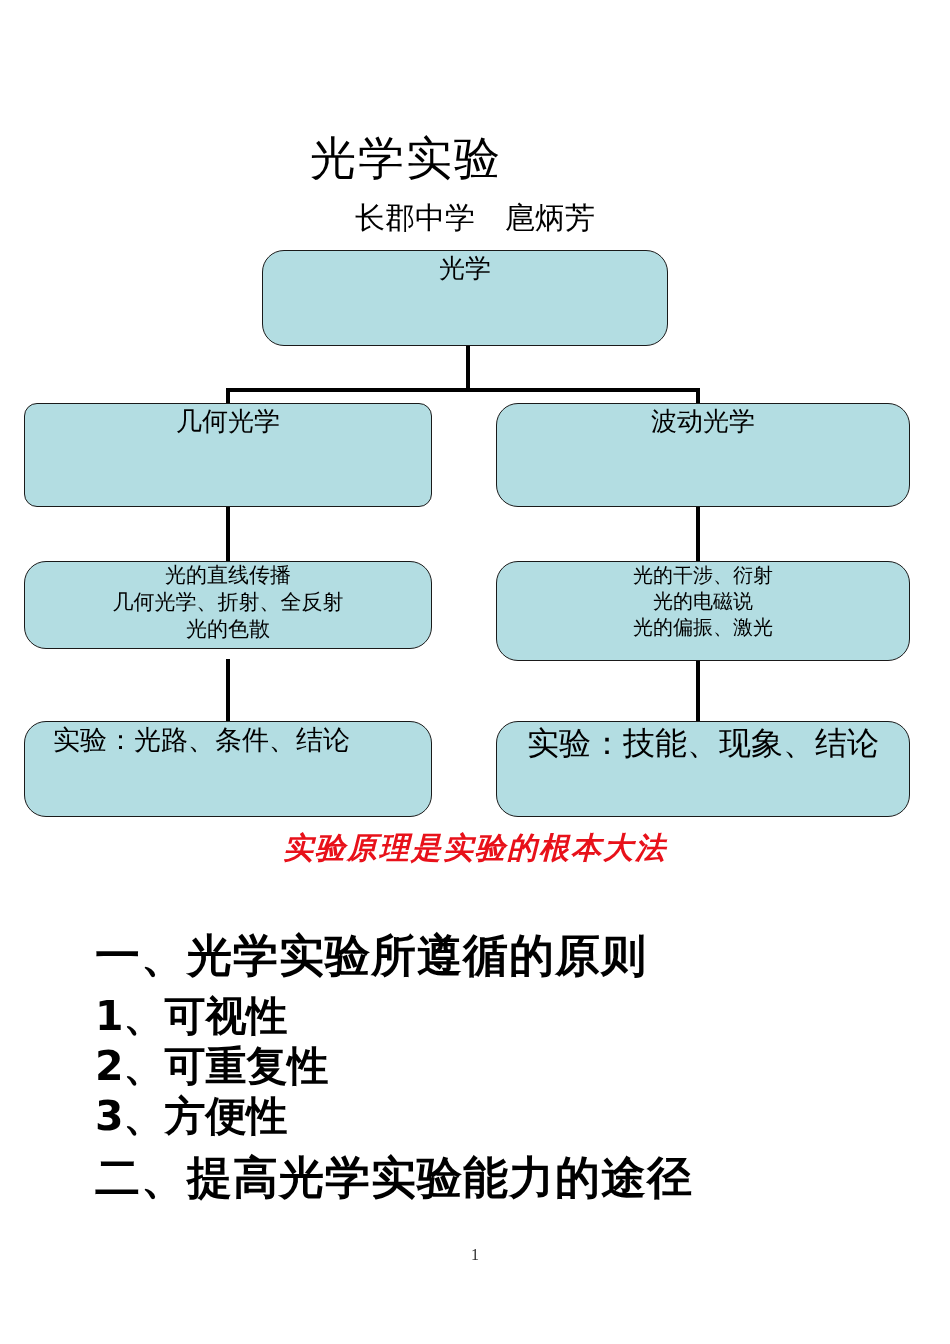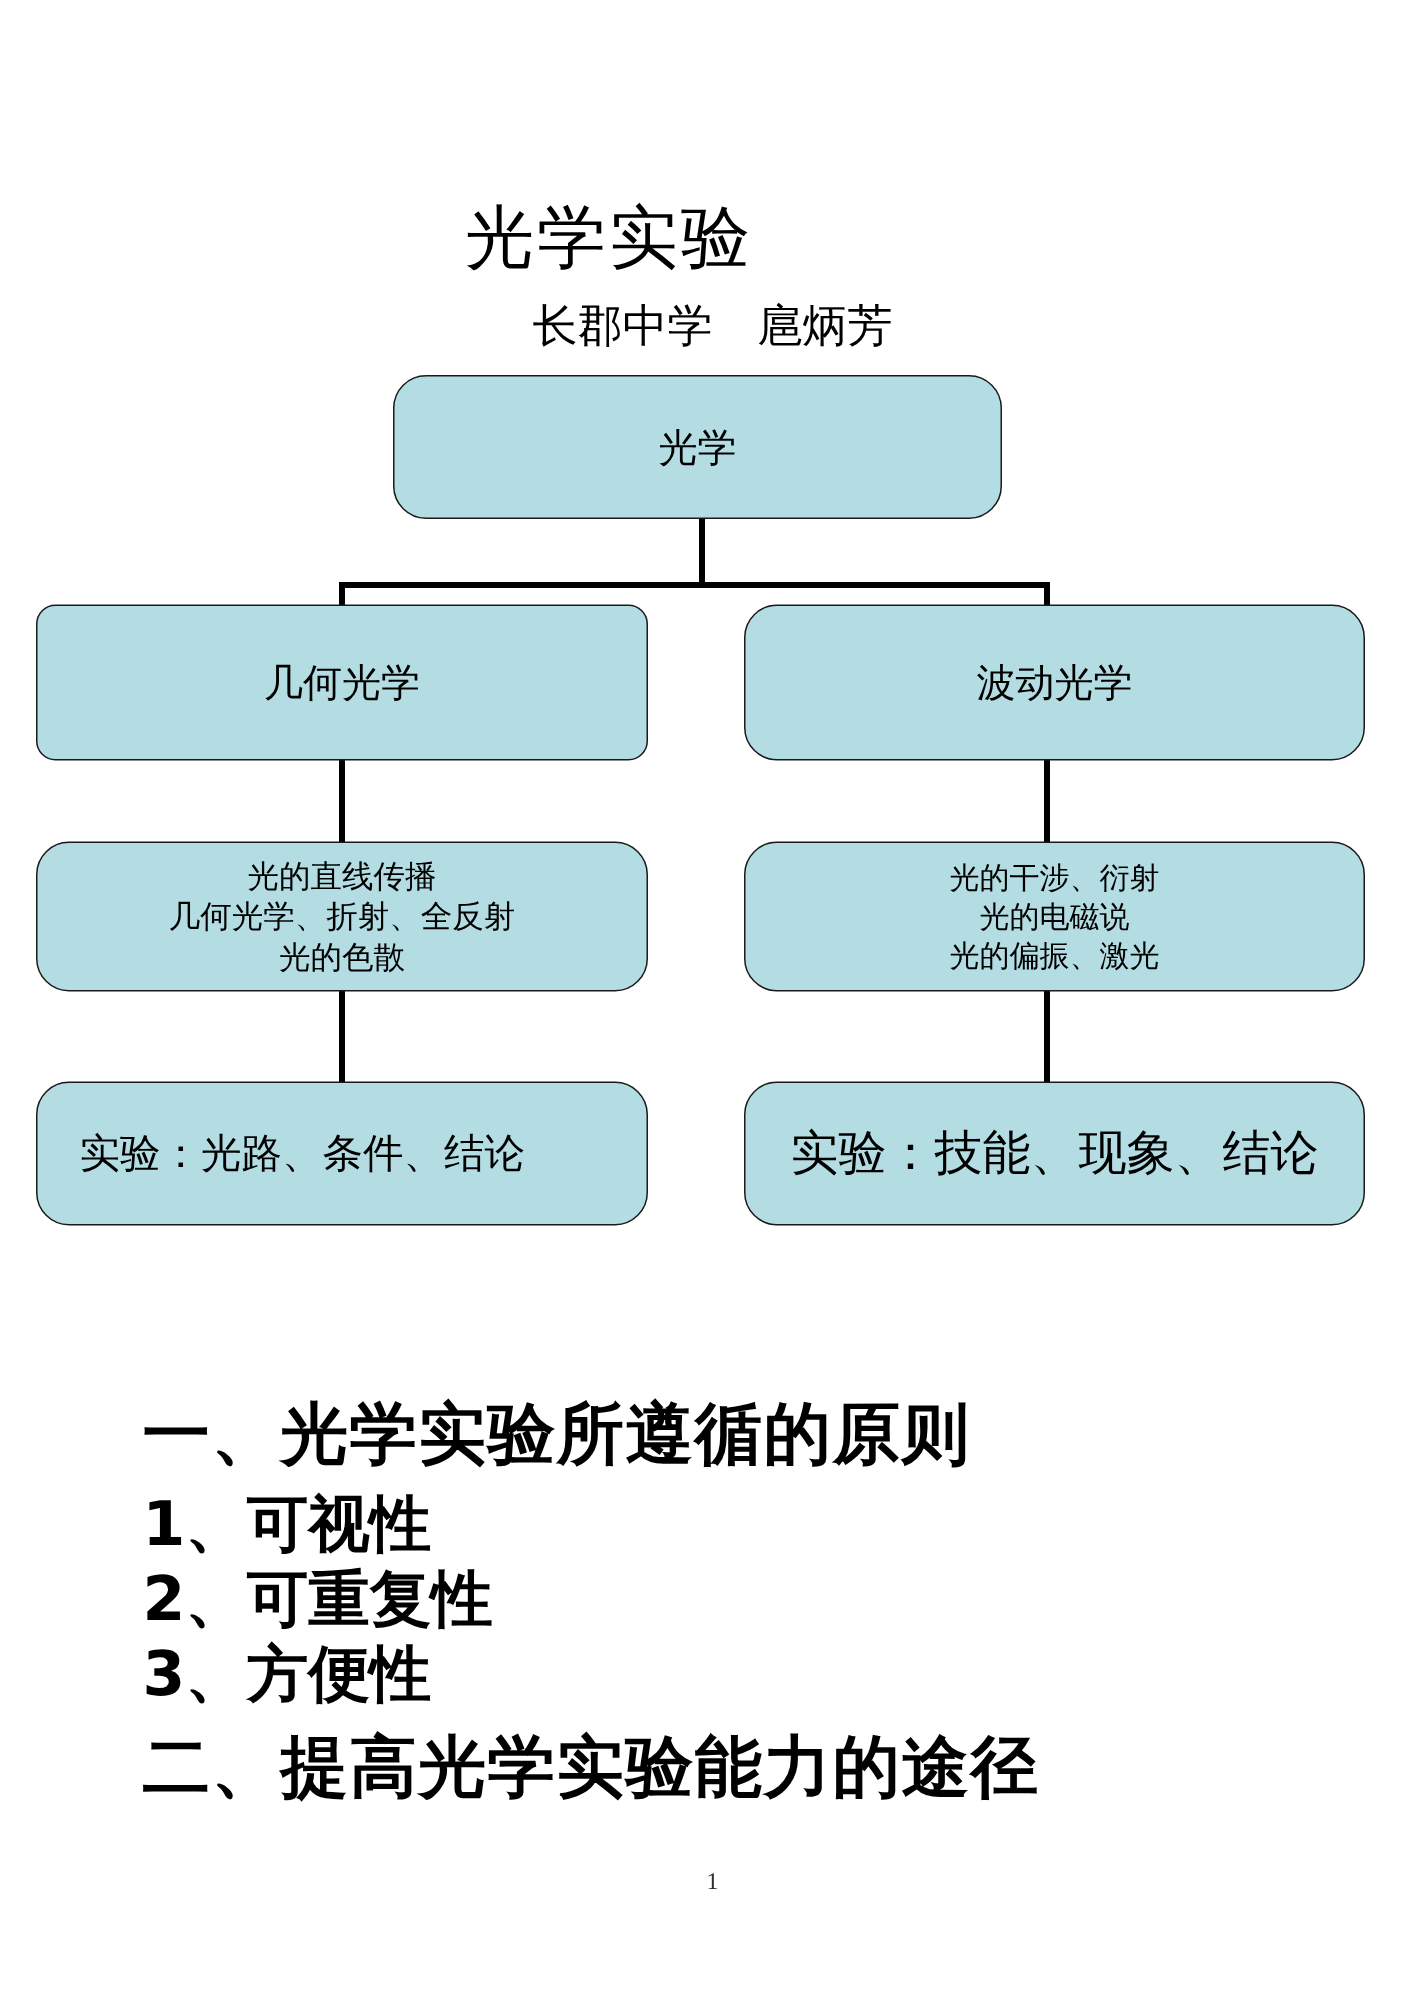--- a/index.html
+++ b/index.html
@@ -52,39 +52,38 @@
     width: 950px;
     height: 830px;
   }
   .node {
     position: absolute;
     box-sizing: border-box;
     background: #b3dde2;
     border: 1.6px solid #1a1a1a;
     border-radius: 22px;
     display: flex;
-    align-items: center;
     justify-content: center;
     text-align: center;
     font-family: "DejaVu Sans", "Liberation Sans", sans-serif;
     color: #000000;
     z-index: 2;
   }
   .node .lines {
     width: 100%;
     padding: 0 8px;
     box-sizing: border-box;
   }
   .node .ln { display: block; }
 
   
   #node-optics      { left: 262px; top: 250px; width: 406px; height: 96px; font-size: 26px; }
   #node-geometric   { left: 24px;  top: 403px; width: 408px; height: 104px; font-size: 26px; border-radius: 13px; }
   #node-wave        { left: 496px; top: 403px; width: 414px; height: 104px; font-size: 26px; }
-  #node-geo-topics  { left: 24px;  top: 561px; width: 408px; height: 100px; font-size: 21px; line-height: 27px; }
+  #node-geo-topics  { left: 24px;  top: 561px; width: 408px; height: 88px; font-size: 21px; line-height: 27px; }
   #node-wave-topics { left: 496px; top: 561px; width: 414px; height: 100px; font-size: 20px; line-height: 26px; }
   #node-geo-exp     { left: 24px;  top: 721px; width: 408px; height: 96px;  font-size: 27px; justify-content: flex-start; }
   #node-wave-exp    { left: 496px; top: 721px; width: 414px; height: 96px;  font-size: 32px; }
 
   #node-geo-exp .lines { padding-left: 28px; text-align: left; }
 
   
   .conn {
     position: absolute;
     background: #000000;
@@ -226,20 +225,21 @@
     </div>
 
     <div class="node" id="node-wave-exp">
       <div class="lines">
         <span class="ln">实验：技能、现象、结论</span>
       </div>
     </div>
 
   </div>
 
+  <div class="red-motto">实验原理是实验的根本大法</div>
 
   <div class="outline">
     <div class="sec-heading">一、光学实验所遵循的原则</div>
     <ul class="bullet-list">
       <li class="bullet-item">1、可视性</li>
       <li class="bullet-item">2、可重复性</li>
       <li class="bullet-item">3、方便性</li>
     </ul>
     <div class="sec-heading sec-heading-2">二、提高光学实验能力的途径</div>
   </div>

